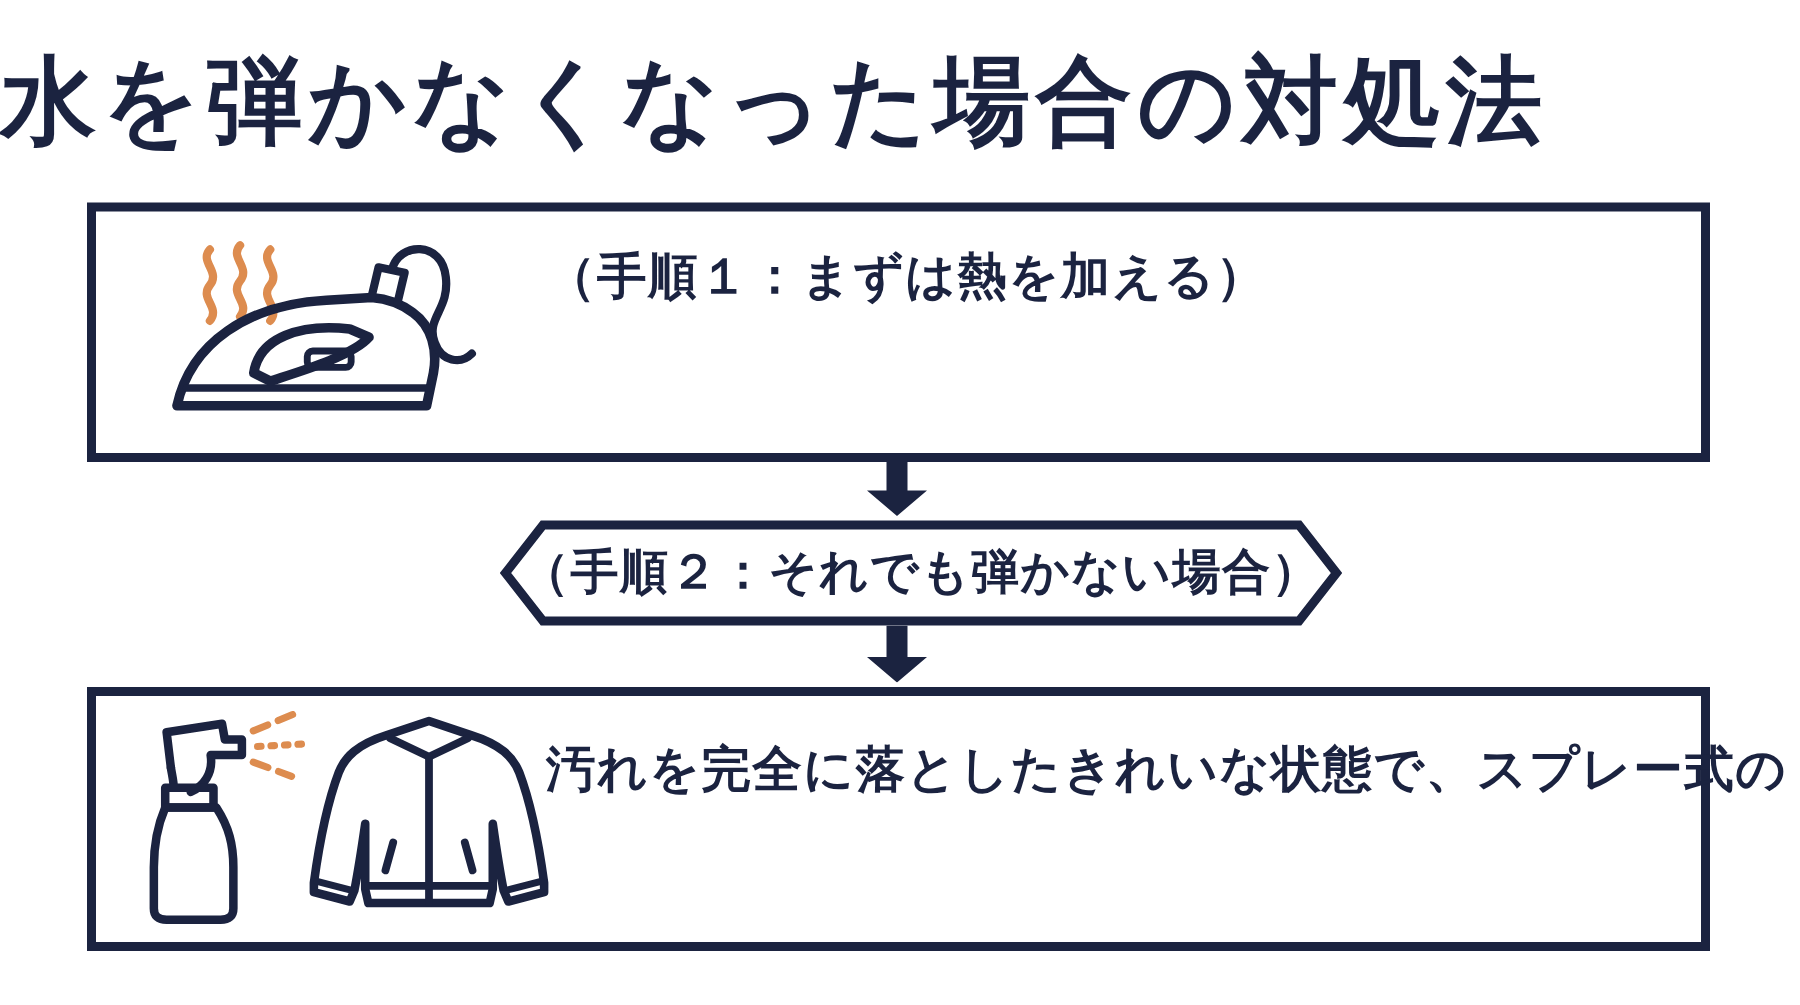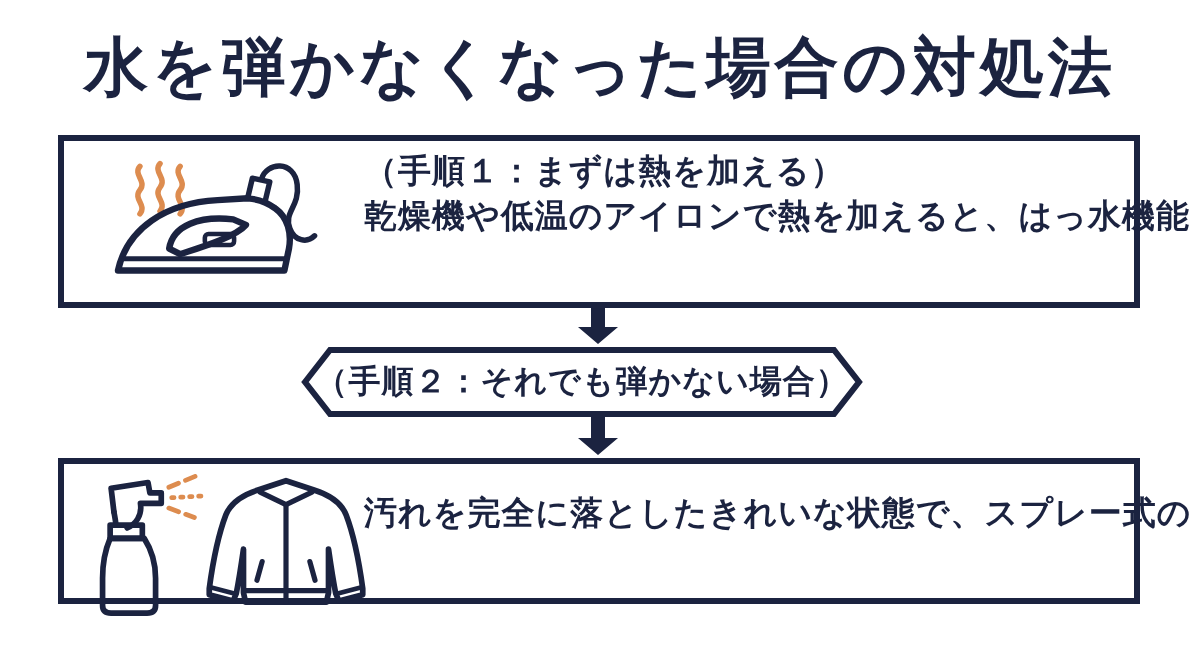--- a/index.html
+++ b/index.html
@@ -11,63 +11,62 @@
     background: var(--bg, #ffffff);
     overflow: hidden;
     font-family: "Liberation Sans", "DejaVu Sans", sans-serif;
     color: var(--ink, #1b2340);
   }
   .title {
     position: absolute;
     top: 24px;
     left: 0;
     width: 100%;
-    text-align: center;
     font-size: 64px;
     font-weight: 900;
     letter-spacing: 4px;
     color: var(--ink, #1b2340);
     white-space: nowrap;
   }
   .step-box {
     position: absolute;
     left: 58px;
     width: 1082px;
     background: #ffffff;
     border: 6px solid var(--ink, #1b2340);
   }
   .box1 { top: 135px; height: 173px; }
-  .box2 { top: 458px; height: 146px; }
+  .box2 { top: 458px; height: 176px; }
   .box-icon { position: absolute; display: block; }
   .iron-icon   { left: 38px;  top: 18px;  width: 245px; height: 128px; }
   .spray-icon  { left: 32px;  top: 10px;  width: 122px; height: 142px; }
   .jacket-icon { left: 138px; top: 12px;  width: 168px; height: 138px; }
   .box-text {
     position: absolute;
     left: 300px;
-    top: 7px;
+    top: 20px;
     font-weight: 900;
     font-size: 33px;
     line-height: 45px;
     letter-spacing: 1px;
     color: var(--ink, #1b2340);
     white-space: nowrap;
   }
   .box2 .box-text { top: 26px; line-height: 46px; }
   .flow-arrow {
     position: absolute;
     left: 578px;
     width: 40px;
     height: 38px;
   }
   .arrow1 { top: 306px; }
   .arrow2 { top: 417px; }
   .hexagon {
     position: absolute;
-    left: 301px;
+    left: 333px;
     top: 346px;
     width: 562px;
     height: 72px;
   }
   .hexagon svg { position: absolute; inset: 0; width: 100%; height: 100%; }
   .hexagon-label {
     position: absolute;
     inset: 0;
     display: flex;
     align-items: center;
@@ -102,21 +101,20 @@
 
         <path class="ink-stroke" stroke-width="7" d="M62,98 C 66,72 96,62 132,66 L146,72 C 134,86 92,98 74,104 Z"></path>
         <rect class="ink-stroke" stroke-width="5" x="101" y="82" width="32" height="12" rx="4"></rect>
 
         <path class="ink-stroke" stroke-width="6" d="M148,42 L153,21 L172,25 L167,46"></path>
         <path class="ink-stroke" stroke-width="6" d="M163,22 C 168,3 199,1 202,28 C 205,52 187,58 194,76 C 199,90 213,92 221,84"></path>
       </svg>
     </span>
     <div class="box-text">
       <div>（手順１：まずは熱を加える）</div>
-      <div>乾燥機や低温のアイロンで熱を加えると、はっ水機能</div>
     </div>
   </div>
 
   <span class="flow-arrow arrow1">
     <svg viewBox="0 0 40 38" width="100%" height="100%">
       <path class="ink-fill" d="M13,0 H27 V21 H40 L20,38 L0,21 H13 Z"></path>
     </svg>
   </span>
 
   <div class="hexagon">

